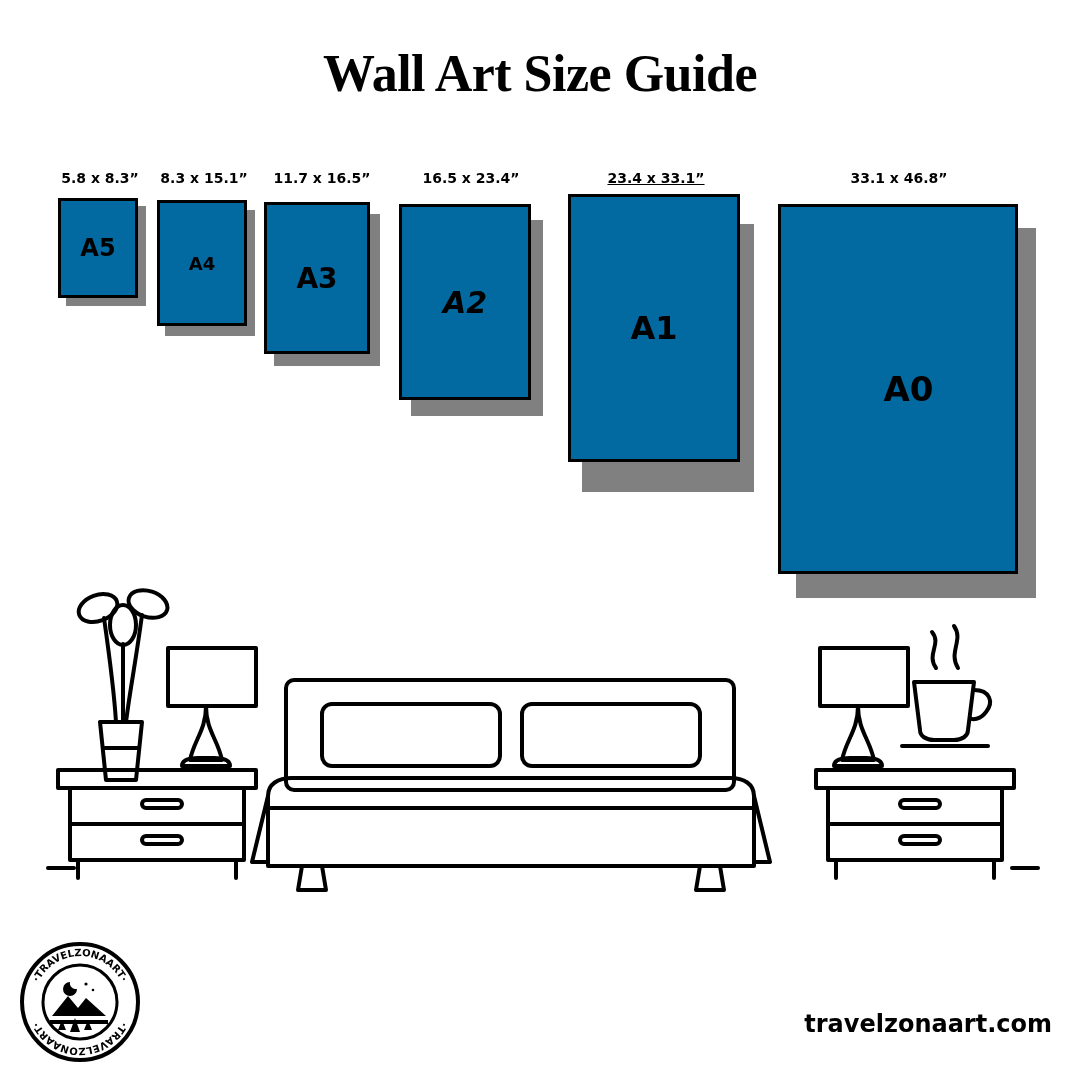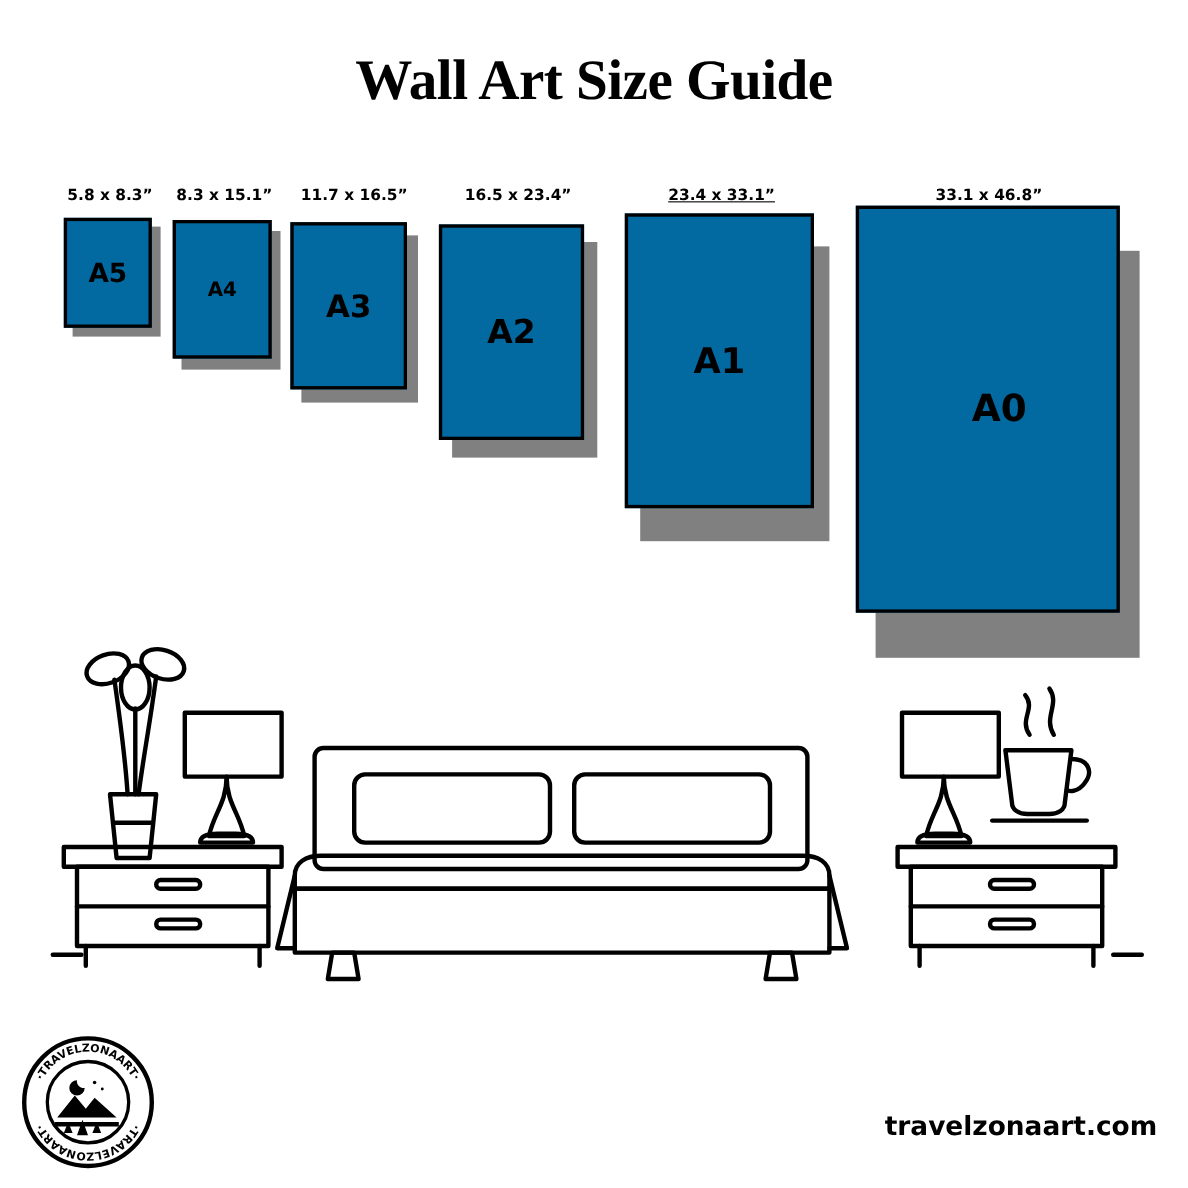--- a/index.html
+++ b/index.html
@@ -122,37 +122,37 @@
     <div class="frame-dim" style="top:0;">11.7 x 16.5”</div>
     <div class="frame-shadow" style="left:22px; top:44px; width:106px; height:152px;"></div>
     <div class="frame-box" style="left:12px; top:32px; width:106px; height:152px;">
       <span class="frame-label" style="font-size:28px;">A3</span>
     </div>
   </div>
 
   <div class="frame-group" style="left:385px; top:170px; width:172px;">
     <div class="frame-dim" style="top:0;">16.5 x 23.4”</div>
     <div class="frame-shadow" style="left:26px; top:50px; width:132px; height:196px;"></div>
-    <div class="frame-box" style="left:14px; top:34px; width:132px; height:196px;">
+    <div class="frame-box" style="left:14px; top:34px; width:132px; height:196px;font-style:italic;">
       <span class="frame-label" style="font-size:30px;">A2</span>
     </div>
   </div>
 
   <div class="frame-group" style="left:550px; top:170px; width:212px;">
     <div class="frame-dim" style="top:0;text-decoration:underline;">23.4 x 33.1”</div>
     <div class="frame-shadow" style="left:32px; top:54px; width:172px; height:268px;"></div>
     <div class="frame-box" style="left:18px; top:24px; width:172px; height:268px;">
       <span class="frame-label" style="font-size:32px;">A1</span>
     </div>
   </div>
 
   <div class="frame-group" style="left:760px; top:170px; width:278px;">
     <div class="frame-dim" style="top:0;">33.1 x 46.8”</div>
     <div class="frame-shadow" style="left:36px; top:58px; width:240px; height:370px;"></div>
-    <div class="frame-box" style="left:18px; top:17px; width:240px; height:370px;padding-left:21px;">
+    <div class="frame-box" style="left:18px; top:34px; width:240px; height:370px;padding-left:21px;">
       <span class="frame-label" style="font-size:34px;">A0</span>
     </div>
   </div>
 
 </div>
 
 <svg id="bedroom-illustration" viewBox="0 0 1020 340">
   <g fill="none" stroke="#000000" stroke-width="4" stroke-linecap="round" stroke-linejoin="round">
 
     <line x1="18" y1="298" x2="44" y2="298"></line>

